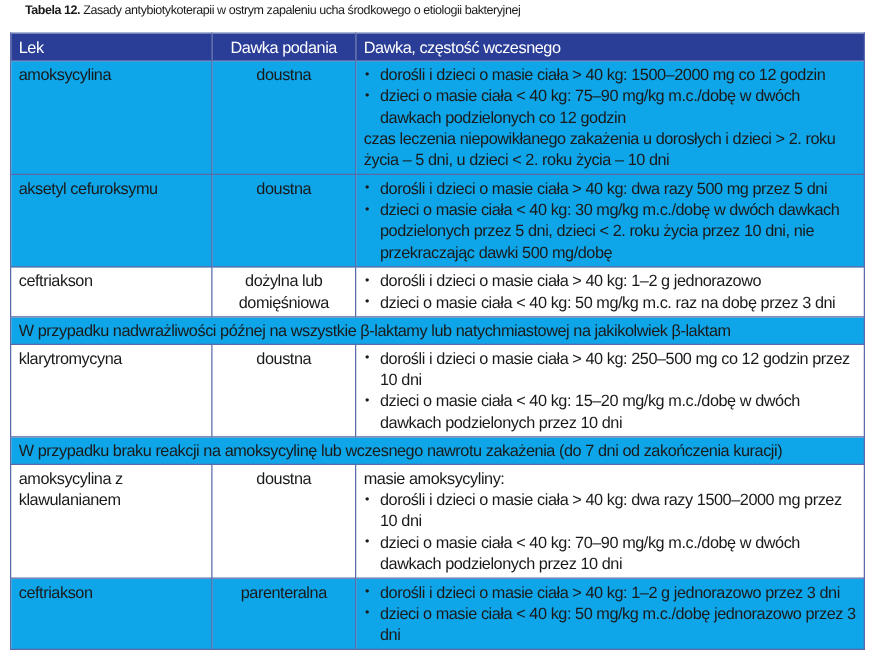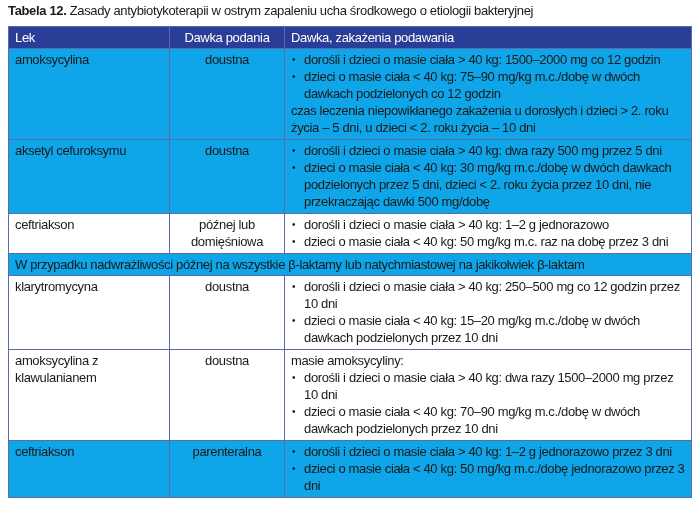--- a/index.html
+++ b/index.html
@@ -2,22 +2,22 @@
 <html><head>
 <meta charset="utf-8">
 <style>
   html, body { margin: 0; padding: 0; background: #ffffff; }
   body {
     width: 700px; height: 531px; overflow: hidden; position: relative;
     font-family: "Liberation Sans", sans-serif;
     color: #1a1a1a;
   }
   .caption {
-    position: absolute; left: 8px; top: 3px;
-    font-size: 13px; letter-spacing: -0.35px; white-space: nowrap;
+    position: absolute; left: 20px; top: 3px;
+    font-size: 10px; letter-spacing: -0.35px; white-space: nowrap;
   }
   .caption b { font-weight: bold; }
   table {
     position: absolute; left: 8px; top: 26px;
     width: 683px; border-collapse: collapse;
     font-size: 13px; letter-spacing: -0.35px; line-height: 17px;
   }
   td, th {
     border: 1px solid #5b6aa8;
     vertical-align: top; padding: 2px 6px 3px 6px;
@@ -50,21 +50,21 @@
 <table>
   <colgroup>
       <col class="a">
       <col class="b">
       <col class="c">
     </colgroup>
   <thead>
     <tr>
       <th>Lek</th>
       <th class="route">Dawka podania</th>
-      <th>Dawka, zakażenia podawania</th>
+      <th>Dawka, częstość wczesnego</th>
     </tr>
   </thead>
   <tbody id="tbody">
       <tr class="lav">
         <td>amoksycylina</td>
         <td class="c2">doustna</td>
         <td>
           <ul>
             <li>dorośli i dzieci o masie ciała &gt; 40 kg: 1500–2000 mg co 12 godzin</li>
             <li>dzieci o masie ciała &lt; 40 kg: 75–90 mg/kg m.c./dobę w dwóch dawkach podzielonych co 12 godzin</li>
@@ -77,40 +77,43 @@
         <td class="c2">doustna</td>
         <td>
           <ul>
             <li>dorośli i dzieci o masie ciała &gt; 40 kg: dwa razy 500 mg przez 5 dni</li>
             <li>dzieci o masie ciała &lt; 40 kg: 30 mg/kg m.c./dobę w dwóch dawkach podzielonych przez 5 dni, dzieci &lt; 2. roku życia przez 10 dni, nie przekraczając dawki 500 mg/dobę</li>
           </ul>
         </td>
       </tr>
       <tr class="wht">
         <td>ceftriakson</td>
-        <td class="c2">późnej lub domięśniowa</td>
+        <td class="c2">dożylna lub domięśniowa</td>
         <td>
           <ul>
             <li>dorośli i dzieci o masie ciała &gt; 40 kg: 1–2 g jednorazowo</li>
             <li>dzieci o masie ciała &lt; 40 kg: 50 mg/kg m.c. raz na dobę przez 3 dni</li>
           </ul>
         </td>
       </tr>
       <tr class="lav sec">
         <td colspan="3">W przypadku nadwrażliwości późnej na wszystkie β-laktamy lub natychmiastowej na jakikolwiek β-laktam</td>
       </tr>
       <tr class="wht">
         <td>klarytromycyna</td>
         <td class="c2">doustna</td>
         <td>
           <ul>
             <li>dorośli i dzieci o masie ciała &gt; 40 kg: 250–500 mg co 12 godzin przez 10 dni</li>
             <li>dzieci o masie ciała &lt; 40 kg: 15–20 mg/kg m.c./dobę w dwóch dawkach podzielonych przez 10 dni</li>
           </ul>
         </td>
+      </tr>
+      <tr class="lav sec">
+        <td colspan="3">W przypadku braku reakcji na amoksycylinę lub wczesnego nawrotu zakażenia (do 7 dni od zakończenia kuracji)</td>
       </tr>
       <tr class="wht">
         <td>amoksycylina z klawulanianem</td>
         <td class="c2">doustna</td>
         <td>
           <span class="note">masie amoksycyliny:</span>
           <ul>
             <li>dorośli i dzieci o masie ciała &gt; 40 kg: dwa razy 1500–2000 mg przez 10 dni</li>
             <li>dzieci o masie ciała &lt; 40 kg: 70–90 mg/kg m.c./dobę w dwóch dawkach podzielonych przez 10 dni</li>
           </ul>

